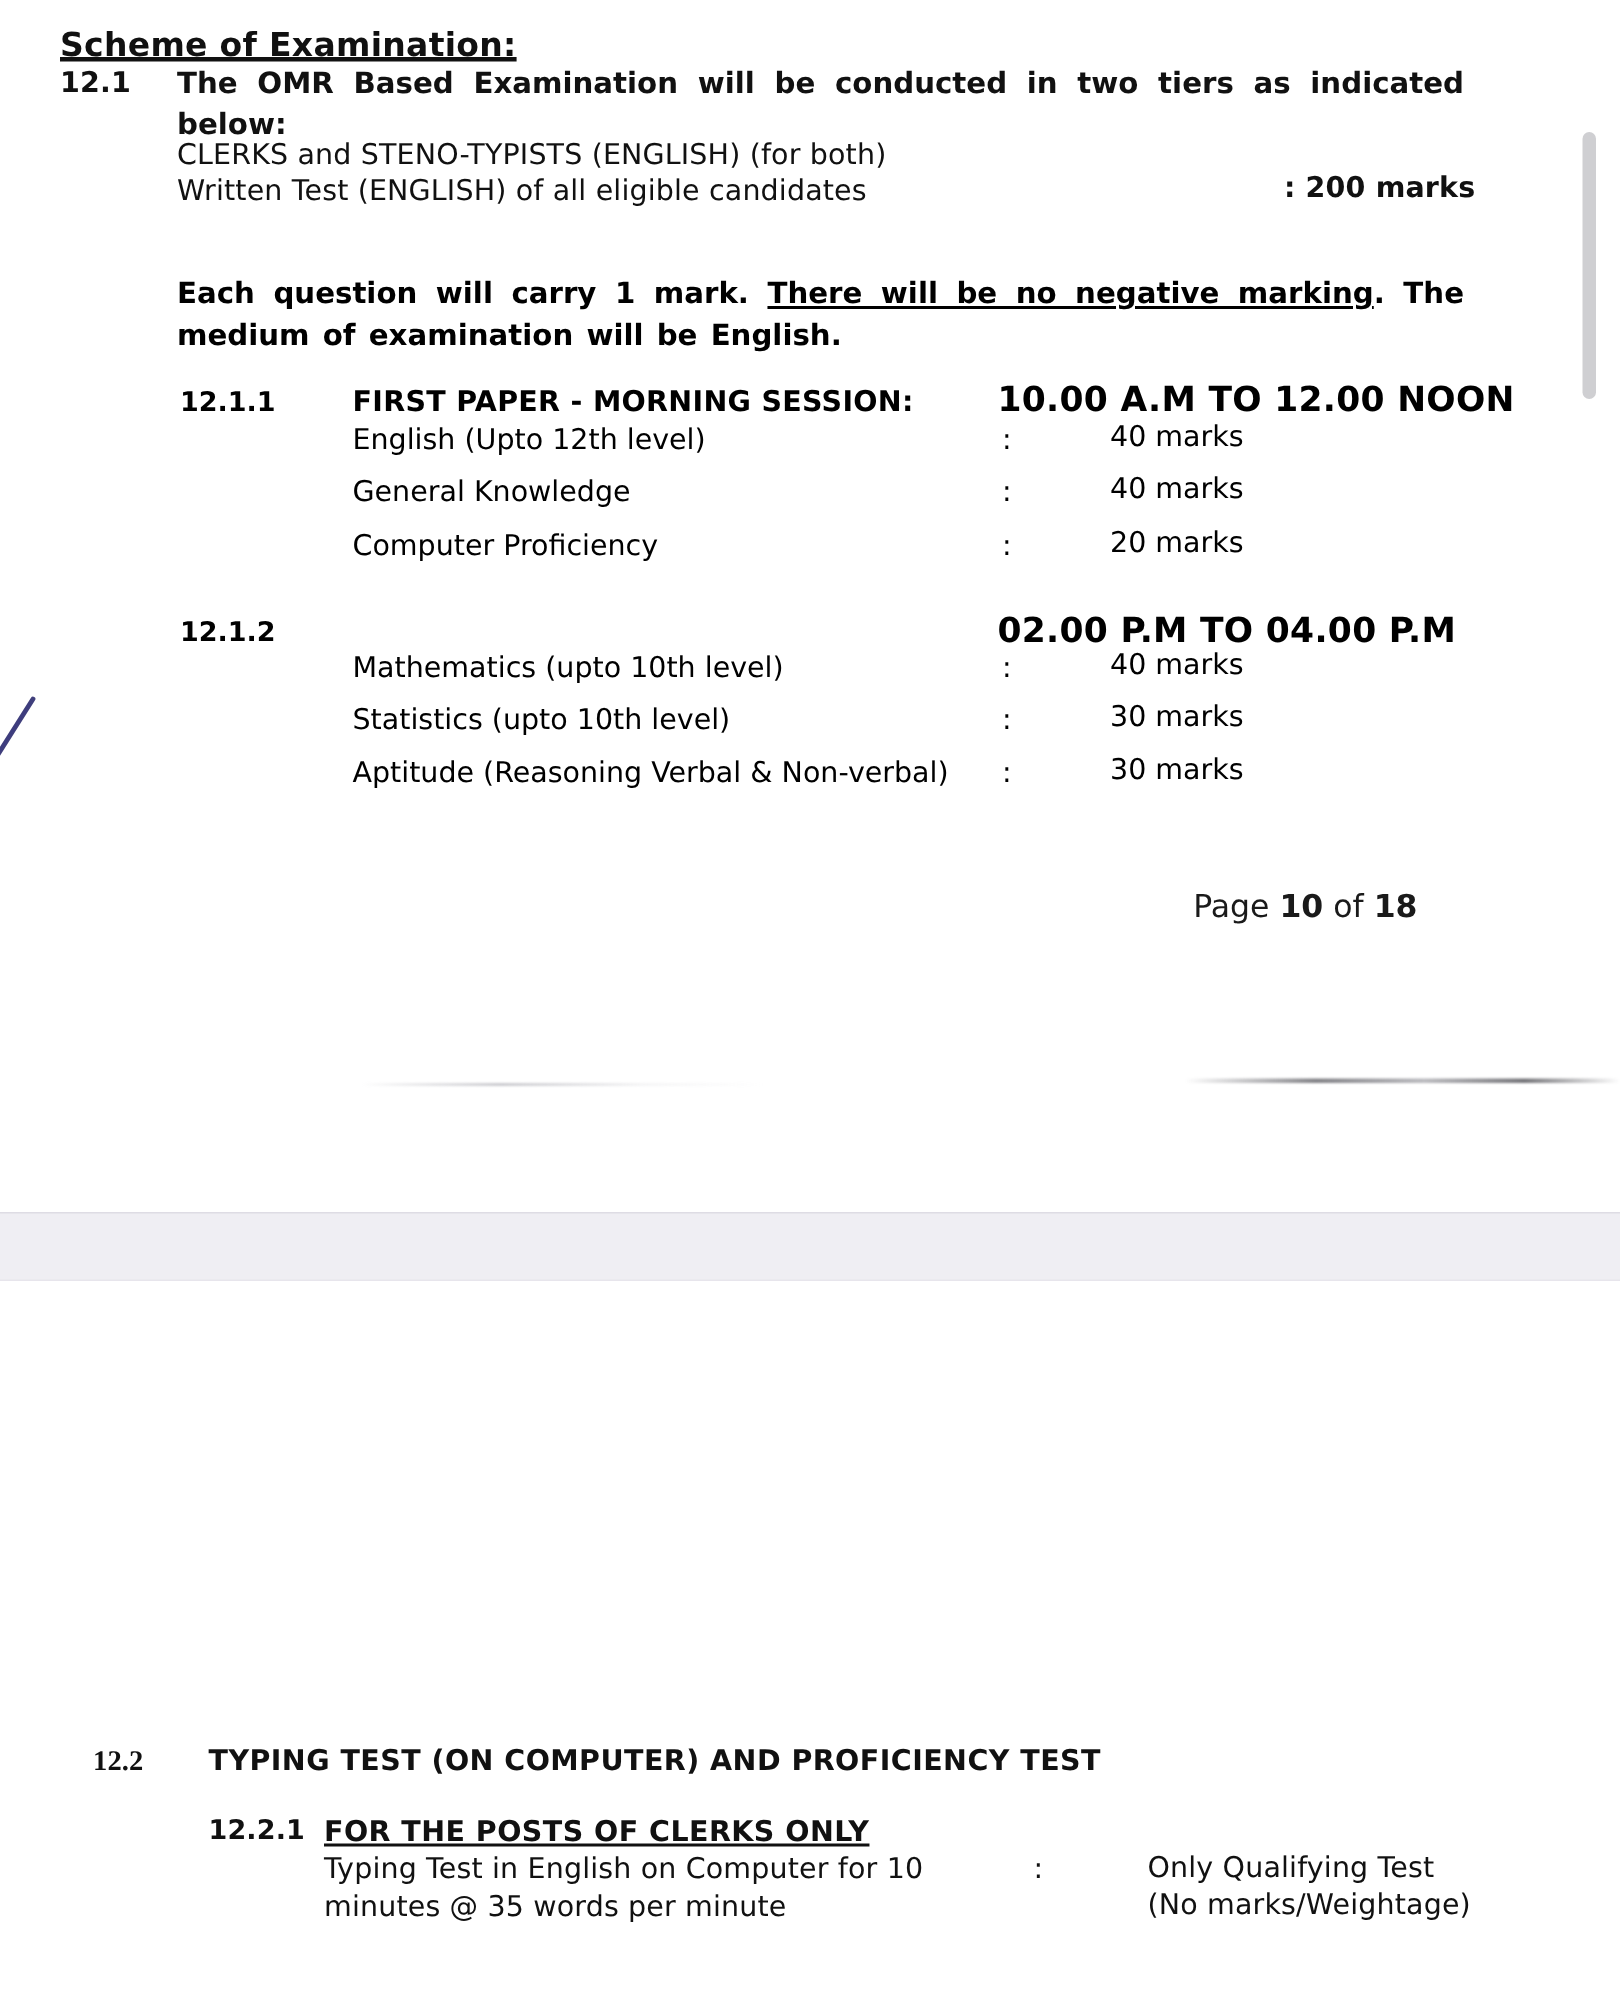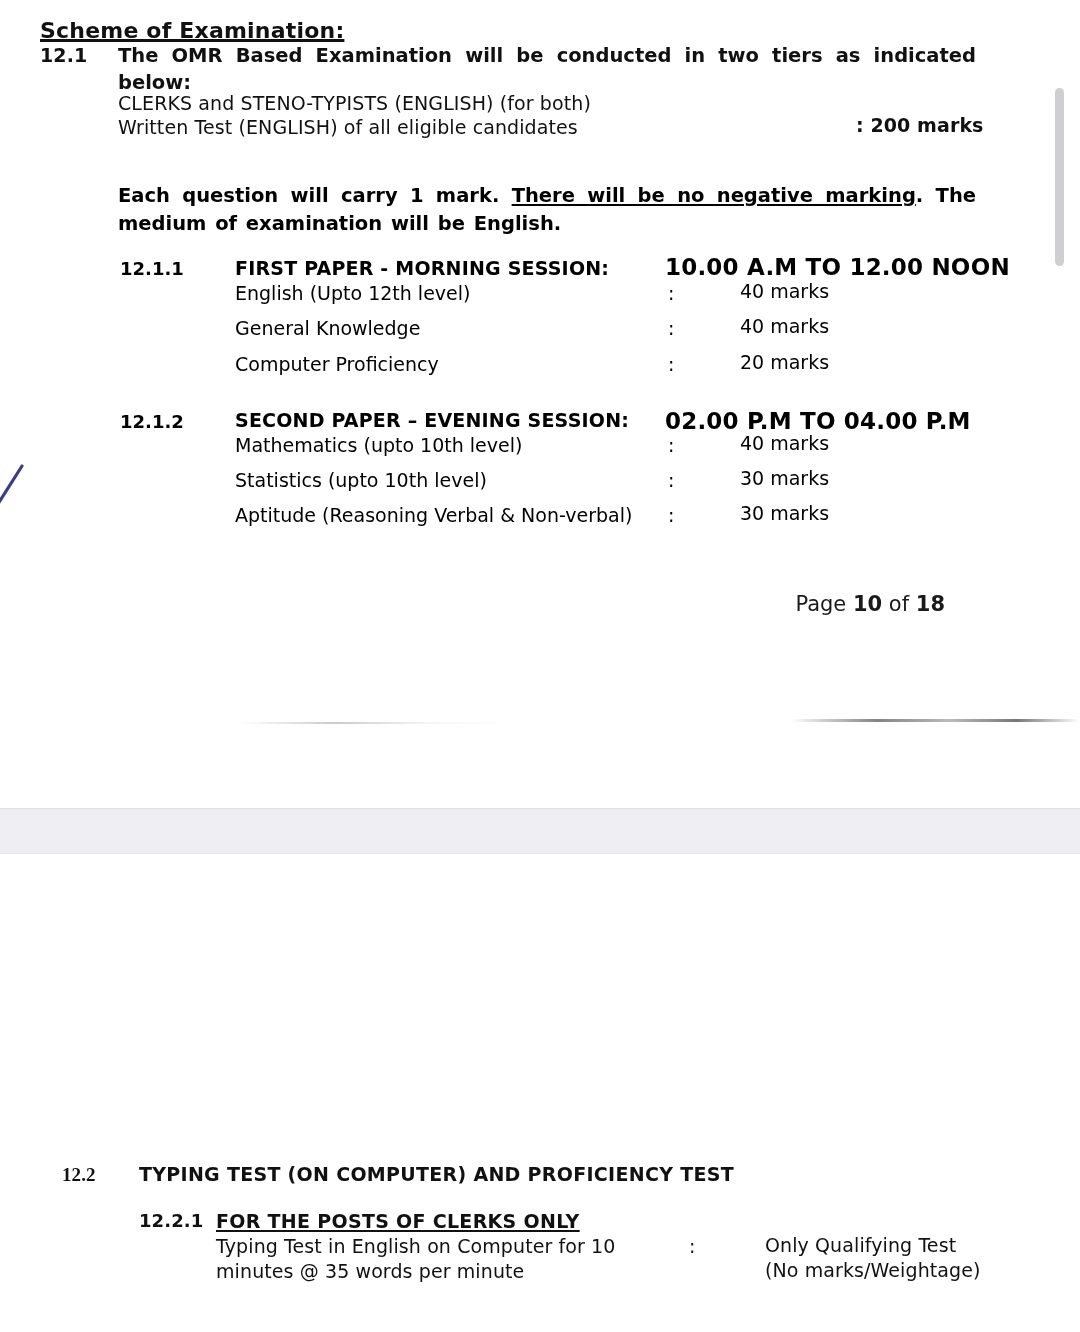--- a/index.html
+++ b/index.html
@@ -175,21 +175,20 @@
 
     <div class="row-label" style="left:235px; top:317px;">General Knowledge</div>
     <div class="row-colon" style="left:668px; top:317px;">:</div>
     <div class="row-value" style="left:740px; top:315px;">40 marks</div>
 
     <div class="row-label" style="left:235px; top:353px;">Computer Proficiency</div>
     <div class="row-colon" style="left:668px; top:353px;">:</div>
     <div class="row-value" style="left:740px; top:351px;">20 marks</div>
 
     <div class="sub-no" style="left:120px; top:411px;">12.1.2</div>
-    <div class="sub-head" style="left:235px; top:409px;">SECOND PAPER – EVENING SESSION:</div>
     <div class="sub-time" style="left:665px; top:408px;">02.00 P.M TO 04.00 P.M</div>
 
     <div class="row-label" style="left:235px; top:434px;">Mathematics (upto 10th level)</div>
     <div class="row-colon" style="left:668px; top:434px;">:</div>
     <div class="row-value" style="left:740px; top:432px;">40 marks</div>
 
     <div class="row-label" style="left:235px; top:469px;">Statistics (upto 10th level)</div>
     <div class="row-colon" style="left:668px; top:469px;">:</div>
     <div class="row-value" style="left:740px; top:467px;">30 marks</div>
 

